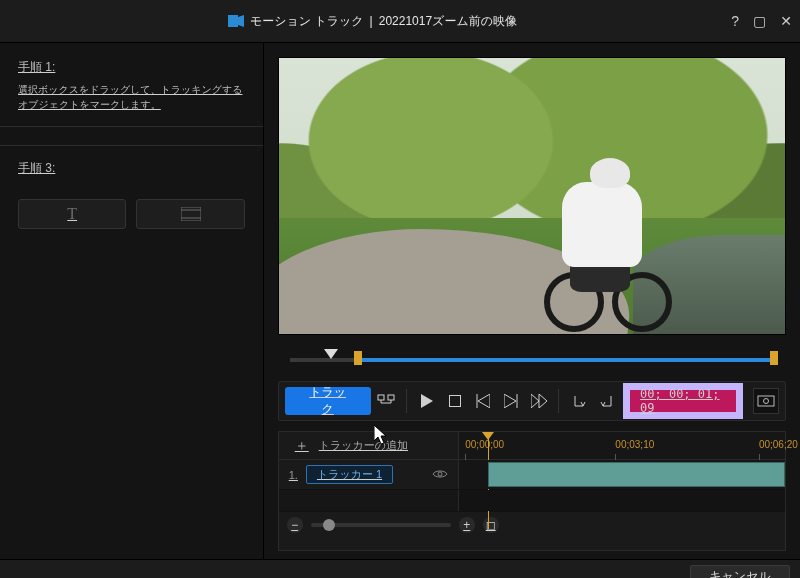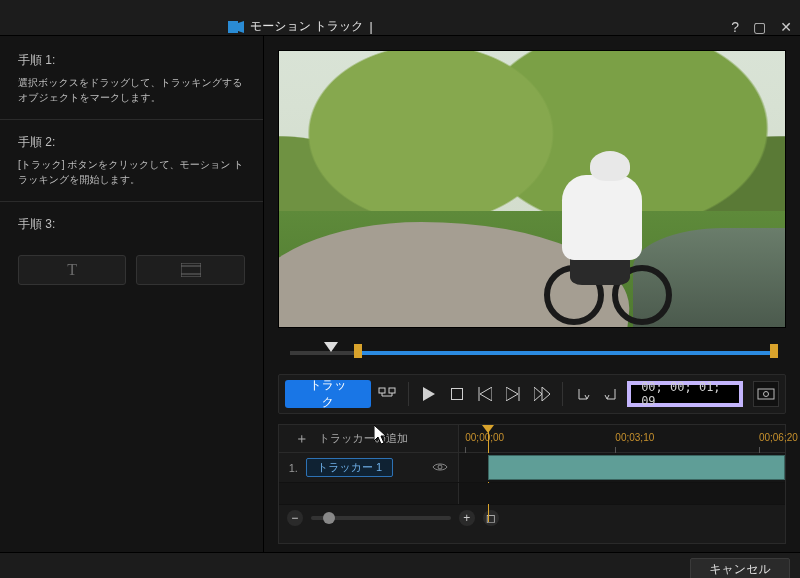--- a/index.html
+++ b/index.html
@@ -1,23 +1,23 @@
 <!DOCTYPE html>
 <html><head>
 <meta charset="utf-8">
 <style>
   * { box-sizing: border-box; margin: 0; padding: 0; font-family: "Meiryo", "Yu Gothic", sans-serif; }
   html, body { width: 800px; height: 578px; background:#0e0e0e; color:#cfcfcf; font-size:12px; overflow:hidden; }
-  .titlebar { height:36px; background:#1c1c1c; display:flex; align-items:flex-end; padding:0 8px; border-bottom:1px solid #000; }
+  .titlebar { height:43px; background:#1c1c1c; display:flex; align-items:center; padding:0 8px; border-bottom:1px solid #000; }
   .titlebar .spacer-left { flex:0 0 220px; }
   .titlebar .title { display:flex; align-items:center; gap:6px; color:#e6e6e6; font-size:12px; white-space:nowrap; }
   .titlebar .title svg{flex:none}
   .titlebar .win-controls { margin-left:auto; display:flex; gap:14px; color:#ccc; font-size:14px; }
   .titlebar .win-controls span{cursor:pointer}
-  .body { display:flex; height:calc(578px - 28px - 34px); }
+  .body { display:flex; height:calc(578px - 28px - 34px);text-decoration:underline; }
   .sidepanel { width:278px; padding:16px 18px; color:#b9b9b9; border-right:1px solid #000; background:#141414; display:flex; flex-direction:column; gap:10px; }
   .sidepanel hr{border:none;border-top:1px solid #2b2b2b;margin:4px -18px}
   .step-title{color:#bfbfbf;margin-bottom:6px}
   .step-body{color:#bfbfbf; line-height:1.5;font-size:10px}
   .tool-row{display:flex;gap:10px;margin-top:6px}
   .tool-btn{flex:1;height:30px;background:#1e1e1e;border:1px solid #333;border-radius:3px;display:flex;align-items:center;justify-content:center;color:#6b6b6b}
   .main{flex:1;background:#141414;display:flex;flex-direction:column;padding:14px 14px 8px 14px}
   .preview{flex:none;height:278px;border:1px solid #000;background:#000;position:relative;overflow:hidden}
   .sky{position:absolute;inset:0;background:linear-gradient(#d9e3d6,#cfd9c7)}
   .foliage{position:absolute;inset:0;background:
@@ -40,21 +40,21 @@
   .range-progress{position:absolute;left:80px;right:12px;top:13px;height:4px;background:#2b8ae0}
   .range-in{position:absolute;top:6px;left:76px;width:8px;height:14px;background:#d9a32c}
   .range-out{position:absolute;top:6px;right:8px;width:8px;height:14px;background:#d9a32c}
   .playhead-mark{position:absolute;left:46px;top:4px;width:0;height:0;border-left:7px solid transparent;border-right:7px solid transparent;border-top:10px solid #ddd}
   .controls{margin-top:8px;height:40px;background:#1a1a1a;border:1px solid #2a2a2a;border-radius:2px;display:flex;align-items:center;gap:4px;padding:12px 6px}
   .btn{height:28px;background:transparent;border:none;color:#cfcfcf;display:flex;align-items:center;justify-content:center;border-radius:3px;cursor:pointer}
   .btn.primary{background:#1976e6;color:#fff;padding:0 22px;font-size:12px}
   .btn.icon{width:28px}
   .btn.icon svg{pointer-events:none}
   .vsep{width:1px;height:24px;background:#333;margin:0 4px}
-  .timecode{margin-left:auto;padding:0 10px;height:26px;border:4px solid #c4b5fd;background:#000000;color:#cfcfcf;font-family:monospace;font-size:12px;display:flex;align-items:center;min-width:112px;justify-content:center}
+  .timecode{margin-left:auto;padding:0 10px;height:36px;border:7px solid #c4b5fd;background:#be185d;color:#cfcfcf;font-family:monospace;font-size:12px;display:flex;align-items:center;min-width:112px;justify-content:center}
   .fullscr{width:30px;height:26px;border:1px solid #333;background:#111;color:#bbb;margin-left:6px;display:flex;align-items:center;justify-content:center}
   .timeline{margin-top:10px;background:#1a1a1a;border:1px solid #2a2a2a;flex:1;display:flex;flex-direction:column;min-height:110px}
   .tl-header{display:flex;height:28px;border-bottom:1px solid #2a2a2a;align-items:stretch}
   .tl-add{width:180px;display:flex;align-items:center;gap:10px;color:#aaa;padding-left:16px;border-right:1px solid #2a2a2a;font-size:11px;cursor:pointer}
   .tl-ruler{flex:1;position:relative;background:#161616;color:#c7912d;font-size:10px}
   .tick{position:absolute;top:7px}
   .tick::before{content:"";position:absolute;left:0;top:15px;width:1px;height:6px;background:#555}
   .tl-playhead{position:absolute;top:0;bottom:-70px;width:1px;background:#d9a32c;}
   .tl-playhead::before{content:"";position:absolute;top:0;left:-6px;width:0;height:0;border-left:6px solid transparent;border-right:6px solid transparent;border-top:8px solid #d9a32c}
   .track-row{display:flex;height:30px;border-bottom:1px solid #111}
@@ -76,40 +76,37 @@
 
 <div class="titlebar">
   <div class="spacer-left"></div>
   <div class="title">
     <svg width="16" height="12" viewBox="0 0 16 12">
         <rect width="10" height="12" fill="#2a8bd4"></rect>
         <polygon points="10,2 16,0 16,12 10,10" fill="#2a8bd4"></polygon>
       </svg>
     <span>モーション トラック</span>
     <span> | </span>
+    <span>20221017ズーム前の映像</span>
   </div>
   <div class="win-controls">
     <span>?</span>
     <span>▢</span>
     <span>✕</span>
   </div>
 </div>
 
 <div class="body">
 
   <div class="sidepanel">
     <div>
       <div class="step-title">手順 1:</div>
       <div class="step-body">選択ボックスをドラッグして、トラッキングするオブジェクトをマークします。</div>
     </div>
     <hr>
-    <div>
-      <div class="step-title">手順 2:</div>
-      <div class="step-body">[トラック] ボタンをクリックして、モーション トラッキングを開始します。</div>
-    </div>
     <hr>
     <div>
       <div class="step-title">手順 3:</div>
     </div>
     <div class="tool-row">
       <div class="tool-btn">
           <span style="font-family:serif;font-size:16px">T</span>
         </div>
       <div class="tool-btn">
         <svg width="20" height="14" viewBox="0 0 20 14">

